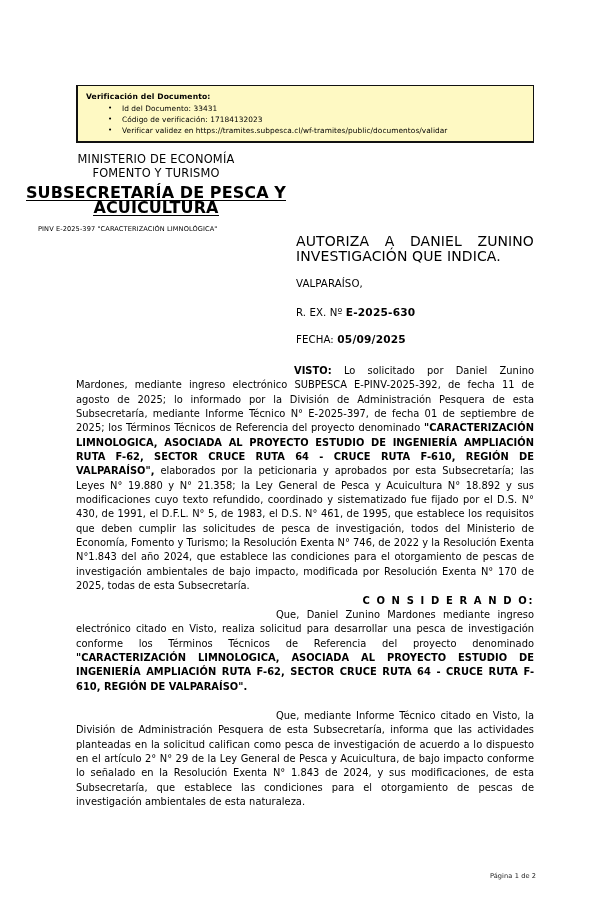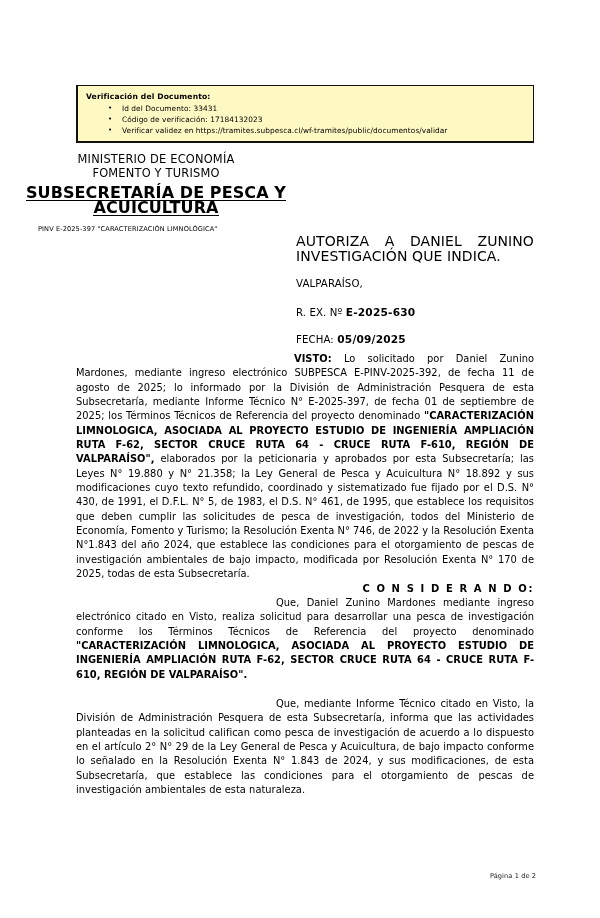--- a/index.html
+++ b/index.html
@@ -142,21 +142,21 @@
     margin-top: 12px;
     font-size: 10.2px;
     line-height: 14px;
     letter-spacing: 0.1px;
   }
 
   
   .body-block {
     position: absolute;
     left: 76px;
-    top: 352px;
+    top: 364px;
     width: 458px;
   }
   .para {
     font-size: 9.9px;
     line-height: 14.35px;
     text-align: justify;
     letter-spacing: 0.02px;
     margin: 0;
   }
   .para + .para {

